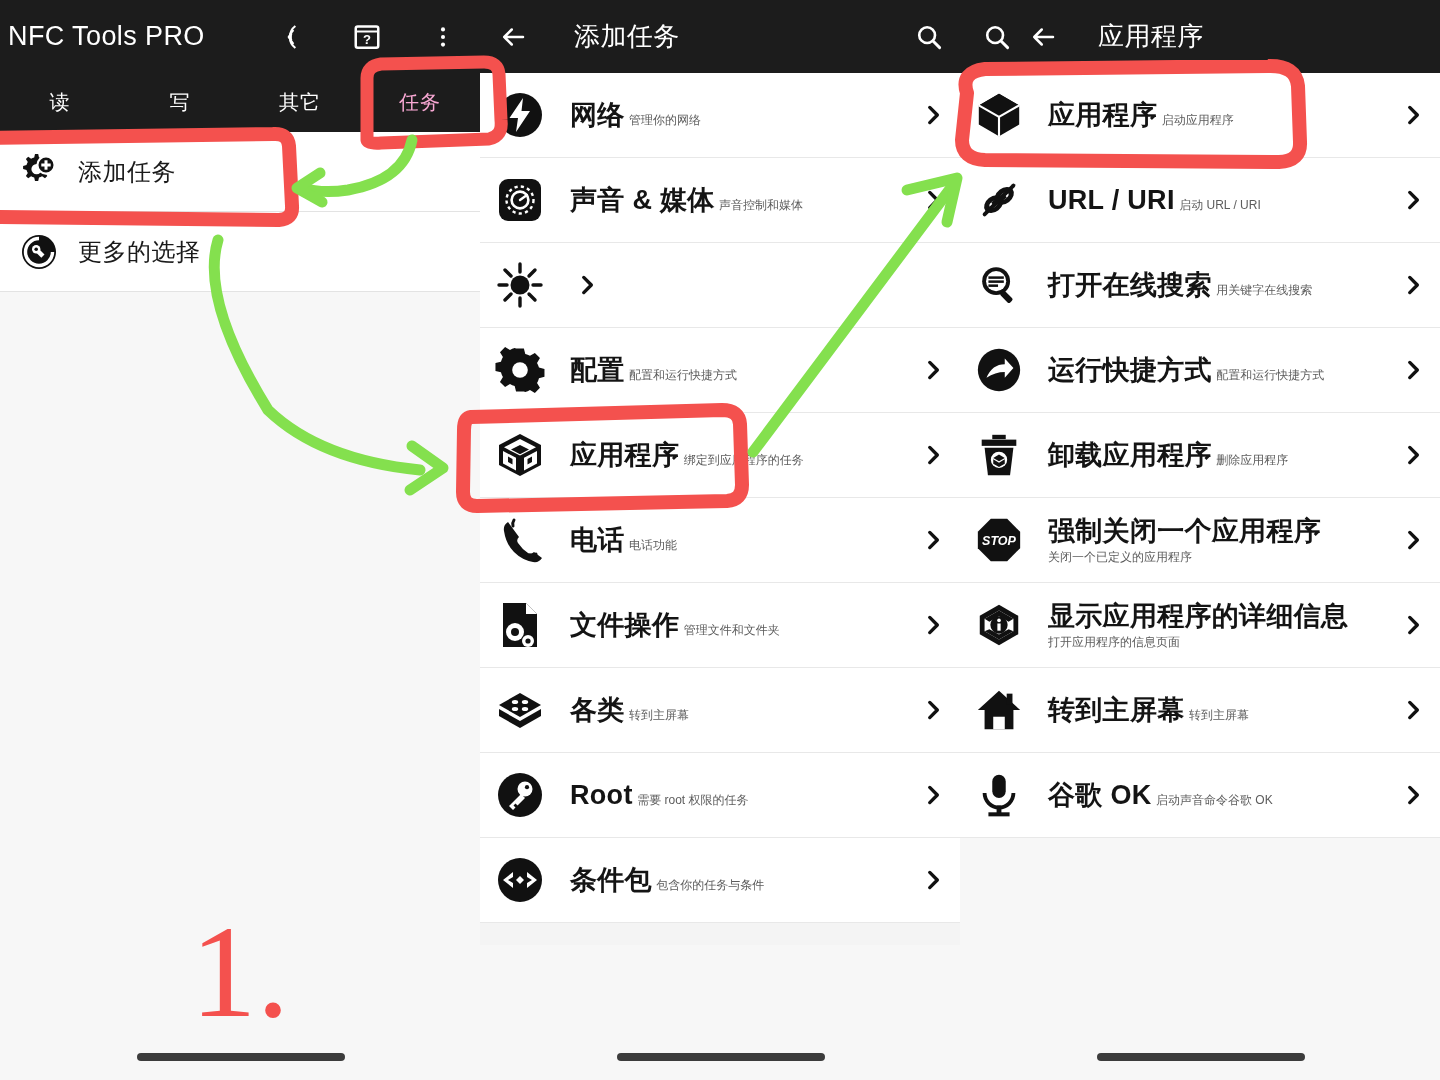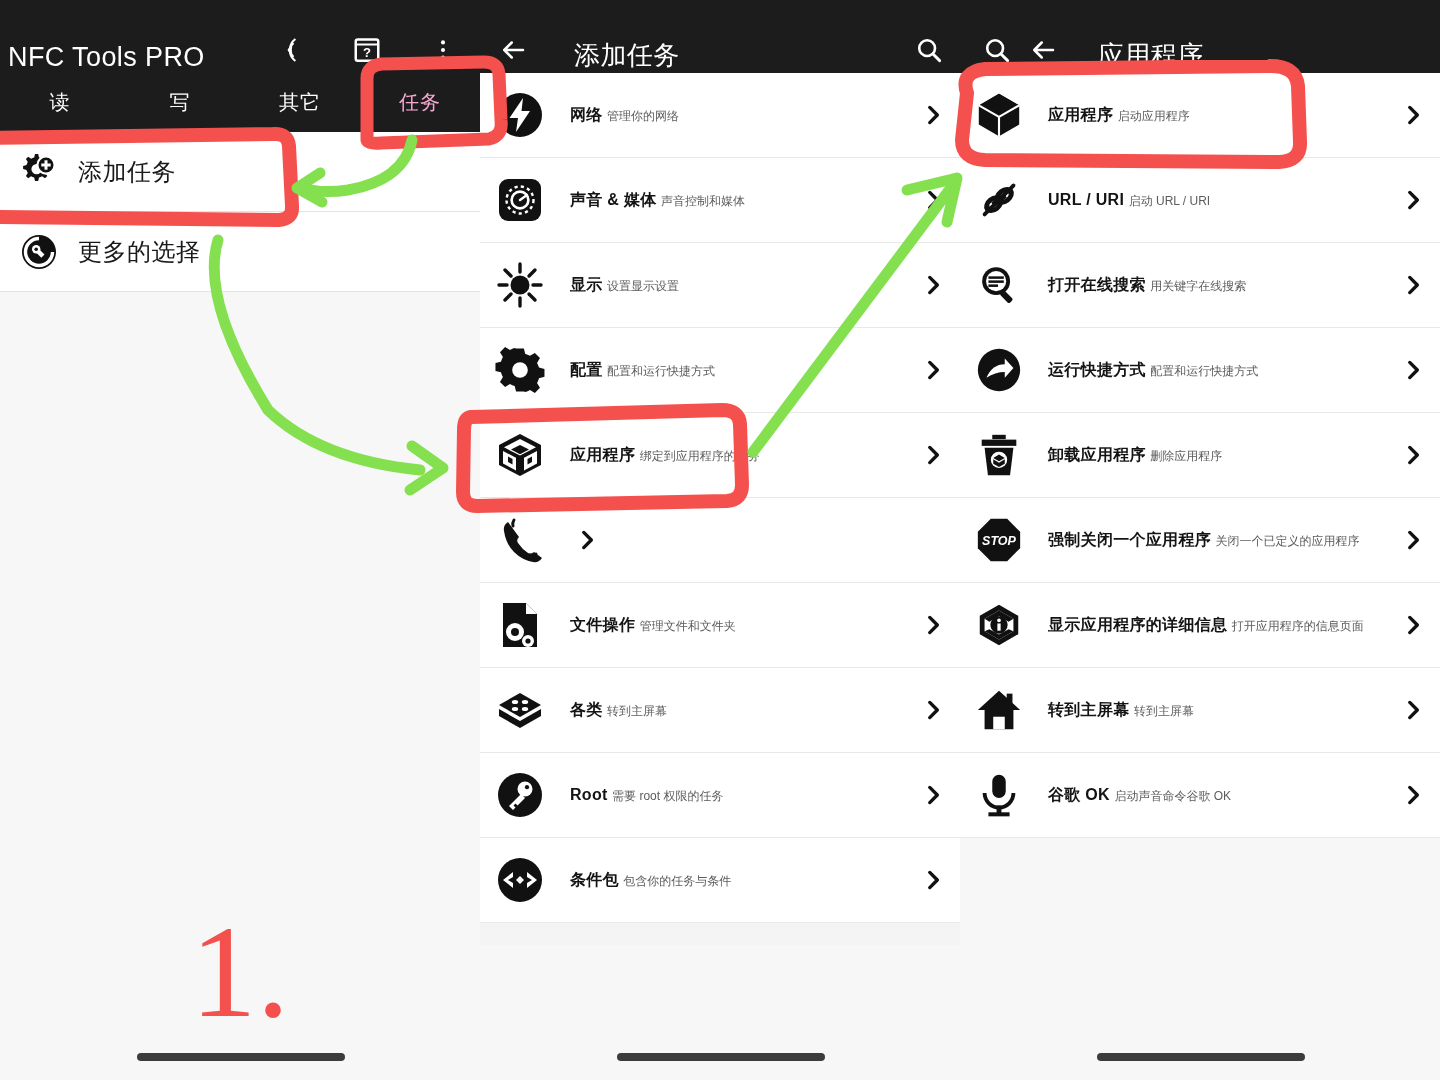--- a/index.html
+++ b/index.html
@@ -13,21 +13,21 @@
 
   
   .panel { position: absolute; top: 0; height: 1080px; background: #f7f7f7; overflow: hidden; }
   #panel1 { left: 0;   width: 480px; }
   #panel2 { left: 480px; width: 480px; }
   #panel3 { left: 960px; width: 480px; }
 
   .appbar {
     position: absolute; top: 0; left: 0; right: 0; height: 73px;
     background: #1c1c1c; color: #ffffff;
-    display: flex; align-items: flex-end;
+    display: flex; align-items: center;
   }
   .appbar .title {
     font-size: 26px; font-weight: 400; letter-spacing: .4px; color:#ffffff;
     white-space: nowrap;
   }
   .appbar .icons { margin-left: auto; display: flex; align-items: center; gap: 26px; }
 
   
   #p1bar { padding-left: 8px; }
   #p1bar .title { font-size: 27px; }
@@ -60,21 +60,21 @@
 
   
   .list { position: absolute; top: 73px; left: 0; right: 0; background: #ffffff; }
   .row {
     height: 85px; display: flex; align-items: center;
     background: #ffffff; border-bottom: 1px solid #e8e8e8;
     position: relative;
   }
   .row .icbox { width: 78px; min-width:78px; display: flex; align-items: center; justify-content: center; }
   .row .txt { flex: 1 1 auto; padding-left: 10px; overflow: hidden; }
-  .row .t1 { font-size: 16px; font-weight: 700; color: #141414; line-height: 1.2; letter-spacing: .3px; white-space: nowrap; }
+  .row .t1 { font-size: 27px; font-weight: 700; color: #141414; line-height: 1.2; letter-spacing: .3px; white-space: nowrap; }
   .row .t2 { font-size: 12px; color: #5c5c5c; line-height: 1.35; margin-top: 3px; white-space: nowrap; }
   .row .chev { width: 54px; min-width:54px; display:flex; align-items:center; justify-content:center; }
 
   #p2list .row { padding-left: 0; }
   #p2list .icbox { width: 80px; min-width:80px; }
   #p3list .icbox { width: 78px; min-width:78px;font-style:italic; }
 
   .tail { background: #f4f4f4; }
 
   
@@ -235,24 +235,20 @@
                 <line x1="26" y1="39" x2="26" y2="47"></line>
               <line x1="5" y1="26" x2="13" y2="26"></line>
                 <line x1="39" y1="26" x2="47" y2="26"></line>
               <line x1="11" y1="11" x2="17" y2="17"></line>
                 <line x1="35" y1="35" x2="41" y2="41"></line>
               <line x1="41" y1="11" x2="35" y2="17"></line>
                 <line x1="17" y1="35" x2="11" y2="41"></line>
             </g>
           </svg>
         </span>
-        <span class="txt">
-          <span class="t1">显示</span>
-          <span class="t2">设置显示设置</span>
-        </span>
         <span class="chev">
           <svg width="26" height="26" viewBox="0 0 24 24">
               <path d="M9 5 L16 12 L9 19" fill="none" stroke="#111" stroke-width="3.1" stroke-linecap="round" stroke-linejoin="round"></path>
             </svg>
         </span>
       </div>
 
       <div class="row">
         <span class="icbox">
           <svg width="52" height="52" viewBox="0 0 52 52">
@@ -294,20 +290,24 @@
         </span>
       </div>
 
       <div class="row">
         <span class="icbox">
           <svg width="52" height="52" viewBox="0 0 52 52">
             <path d="M14 8 q-5 3 -4 9 q2 13 10 21 q8 8 19 10 q6 1 9-4 l-8-6 q-3 3 -6 1 q-6-4 -10-10 q-2-3 1-6 z" fill="#111"></path>
             <path d="M20 6 q-2 3 -1 6" stroke="#111" stroke-width="3" fill="none" stroke-linecap="round"></path>
             <path d="M42 40 q-3 2 -6 1" stroke="#111" stroke-width="3" fill="none" stroke-linecap="round"></path>
           </svg>
+        </span>
+        <span class="txt">
+          <span class="t1">电话</span>
+          <span class="t2">电话功能</span>
         </span>
         <span class="chev">
           <svg width="26" height="26" viewBox="0 0 24 24">
               <path d="M9 5 L16 12 L9 19" fill="none" stroke="#111" stroke-width="3.1" stroke-linecap="round" stroke-linejoin="round"></path>
             </svg>
         </span>
       </div>
 
       <div class="row">
         <span class="icbox">

